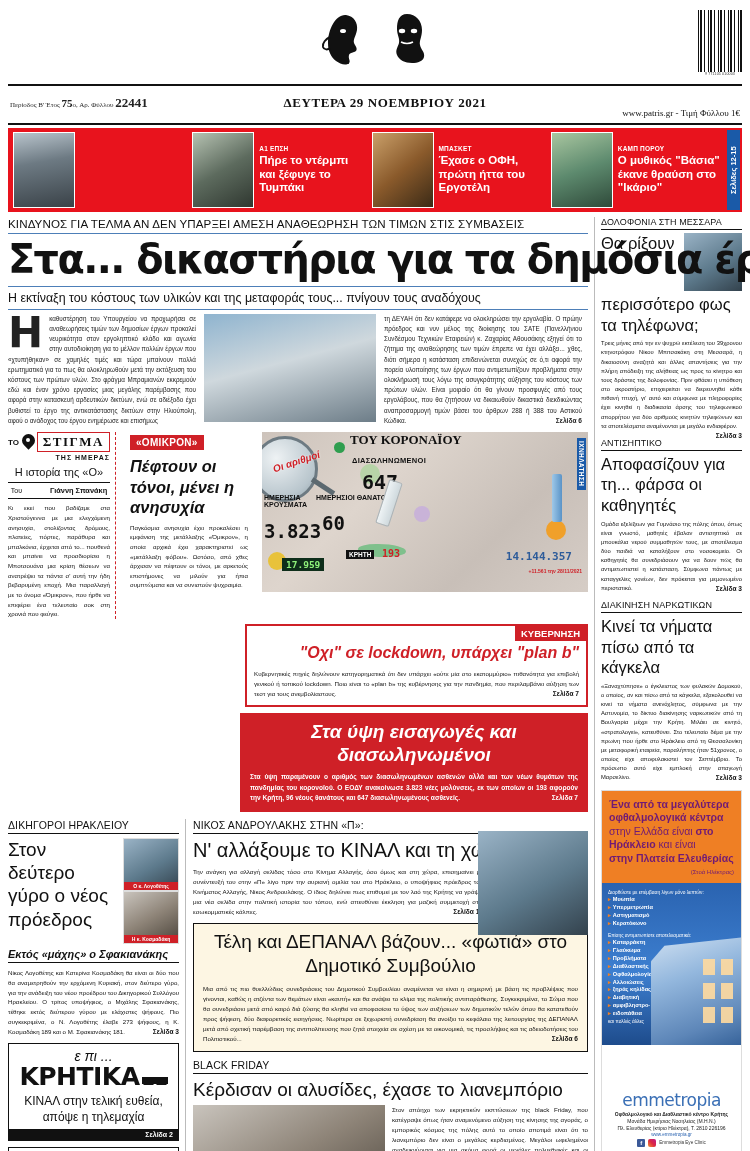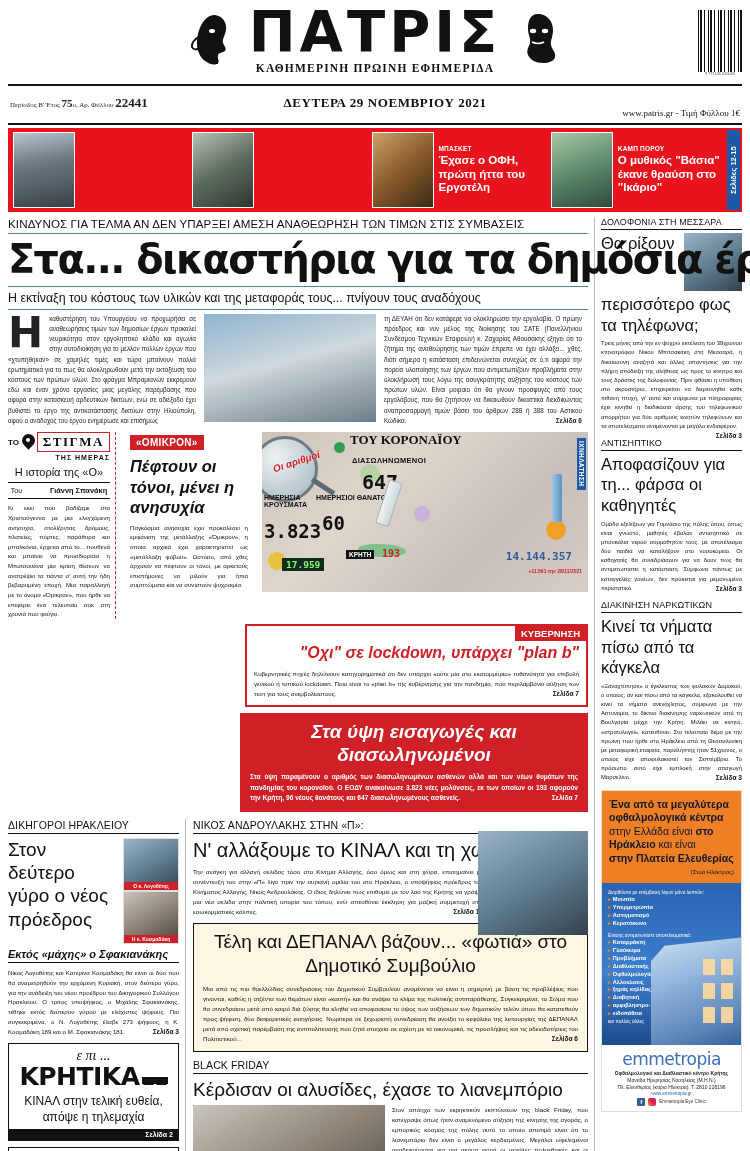--- a/index.html
+++ b/index.html
@@ -165,21 +165,21 @@
   .sec-rule { border-top:1px solid #111; margin:2px 0 4px; }
   .sec-head { font-size:19px; line-height:1.22; }
   .law-wrap { display:flex; gap:5px; }
   .law-photos { width:56px; flex:0 0 56px; }
   .law-ph { width:56px; height:53px; position:relative; border:1px solid #ddd; }
   .law-cap { position:absolute; left:0; right:0; bottom:0; background:#cf2027; color:#fff; font-size:5px; font-weight:bold; text-align:center; padding:1px 0;}
   .law-sub { font-style:italic; font-weight:bold; font-size:11px; margin-top:4px; }
   .law-text { font-size:6.1px; line-height:1.6; text-align:justify; margin-top:5px;}
 
   .ad-kritika { border:1.5px solid #111; margin-top:7px; padding:4px 5px 0; }
-  .ek-line { text-align:center; font-family:Liberation Serif, serif; font-style:italic; font-size:14px; }
+  .ek-line { text-align:center; font-family:Liberation Sans, sans-serif; font-style:italic; font-size:14px; }
   .kritika-word { text-align:center; font-family:"DejaVu Sans", sans-serif; font-weight:bold; font-size:25px; letter-spacing:-0.5px; line-height:1; position:relative;}
   .mustache { display:inline-block; width:26px; height:10px; margin-left:2px; vertical-align:-2px;
     background:radial-gradient(ellipse at 25% 30%,#111 48%,transparent 50%),radial-gradient(ellipse at 75% 30%,#111 48%,transparent 50%);}
   .kr-text { text-align:center; font-size:12px; line-height:1.3; margin:5px 0 4px;}
   .kr-foot { background:#111; color:#fff; font-size:7px; font-weight:bold; text-align:right; padding:2px 5px; margin:0 -5px;}
 
   .ad-house { border:1px solid #111; margin-top:6px; padding:4px 6px 5px; position:relative; overflow:hidden; height:86px;}
   .hs-title { font-family:"DejaVu Sans", sans-serif; font-weight:bold; font-size:25px; color:#e8131d; letter-spacing:-1px; line-height:1;}
 
   
@@ -199,33 +199,33 @@
 
   
   .rc-kicker { font-size:9px; letter-spacing:0.1px;}
   .rc-rule { border-top:1px solid #111; margin:2px 0 3px;}
   .rc-head { font-size:16.5px; line-height:1.25;}
   .rc-text { font-size:5.8px; line-height:1.58; text-align:justify; margin-top:4px;}
   .rc-photo { float:right; width:58px; height:58px; margin:0 0 3px 4px;}
   .rc-block { margin-bottom:7px;}
 
   .eye-ad { margin-top:4px; border:1px solid #ddd; }
-  .eye-top { background:#ef7f24; color:#0f172a; padding:7px 7px 8px;}
+  .eye-top { background:#ef7f24; color:#701a75; padding:7px 7px 8px;}
   .eye-l1 { font-weight:bold; font-size:10.5px; line-height:1.3;}
   .eye-l2 { font-size:10.5px; line-height:1.3;}
   .eye-small { font-size:6px; text-align:right; margin-top:3px;}
   .eye-body { background:linear-gradient(180deg,#2a63b0,#3d7fd0 55%,#1e4c8c); color:#fff; padding:6px 6px 0; position:relative; height:162px; overflow:hidden;}
   .eye-intro{font-size:4.8px;line-height:1.5;}
   .eye-li{font-size:5.6px;font-weight:bold;line-height:1.42;}
   .eye-li:before{content:"\25B8";color:#ef7f24;margin-right:2px;}
   .eye-build{position:absolute;right:-6px;bottom:-4px;width:96px;height:112px;
      background:linear-gradient(160deg,#cfe0f2 0%,#93b7dd 35%,#5d86b8 75%,#2f5c94 100%);
      clip-path:polygon(14% 8%,100% 0%,100% 100%,0% 100%,0% 22%);}
   .eye-win{position:absolute;background:#fdd9a0;opacity:.92;}
-  .eye-foot{background:#fff;padding:4px 5px 5px;text-align:center;}
+  .eye-foot{background:#fff;padding:21px 5px 5px;text-align:center;margin-top:24px;}
   .emm{font-family:"DejaVu Sans",sans-serif;font-size:17px;color:#3a6fb5;letter-spacing:-0.5px;}
   .emm-l1{font-size:5px;font-weight:bold;color:#222;margin-top:1px;}
   .emm-l2{font-size:5px;color:#222;margin-top:1px;}
   .emm-l3{font-size:4.6px;color:#2a63b0;margin-top:1px;}
   .emm-soc{display:flex;align-items:center;justify-content:center;gap:3px;margin-top:2px;font-size:4.6px;color:#333;}
   .fb{width:8px;height:8px;background:#3b5998;color:#fff;font-size:6px;font-weight:bold;text-align:center;line-height:8px;border-radius:1px;}
   .ig{width:8px;height:8px;background:linear-gradient(45deg,#f09433,#dc2743,#bc1888);border-radius:2px;}
 </style>
 </head>
 <body>
@@ -233,24 +233,20 @@
 <div class="page">
 
   <div class="masthead">
     <div class="masthead-inner">
       <svg class="face" viewBox="0 0 54 58">
         <path d="M30 4c8 1 12 8 11 15-1 6-4 9-3 13 1 3 4 5 2 8-2 2-6 1-7 4-1 4 2 6 0 8-3 3-9 1-13-2-5-4-8-10-8-18C12 18 20 3 30 4z" fill="#111"></path>
         <path d="M14 26c-4 2-8 6-7 10 1 3 5 3 7 1" fill="none" stroke="#111" stroke-width="2"></path>
         <ellipse cx="27" cy="20" rx="3" ry="2" fill="#fff"></ellipse>
         <path d="M20 44c3 4 8 7 13 8" stroke="#111" stroke-width="2" fill="none"></path>
       </svg>
-      <div class="logo-wrap">
-        <div class="logo-text">ΠΑΤΡΙΣ</div>
-        <div class="logo-sub">ΚΑΘΗΜΕΡΙΝΗ ΠΡΩΙΝΗ ΕΦΗΜΕΡΙΔΑ</div>
-      </div>
       <svg class="face" viewBox="0 0 54 58">
         <path d="M27 3c9 0 15 7 15 16 0 7-3 11-2 15 1 5 5 7 4 12-1 4-6 6-12 6-7 0-13-3-15-8-2-5 1-8 2-12 1-5-2-8-2-14C17 10 19 3 27 3z" fill="#111"></path>
         <ellipse cx="22" cy="20" rx="3.2" ry="2.2" fill="#fff"></ellipse>
         <ellipse cx="34" cy="20" rx="3.2" ry="2.2" fill="#fff"></ellipse>
         <path d="M21 31c4 2 8 2 12 0" stroke="#fff" stroke-width="1.6" fill="none"></path>
       </svg>
     </div>
     <div class="barcode"></div>
     <div class="barcode-txt">9 771105 010003</div>
   </div>
@@ -266,20 +262,24 @@
     <div class="dl-right">www.patris.gr - Τιμή Φύλλου 1€</div>
   </div>
   <div class="rule-thick"></div>
 
   <div class="sports-strip">
     <div class="sp-cell">
       <div class="sp-photo ph1"></div>
     </div>
     <div class="sp-cell">
       <div class="sp-photo ph3"></div>
+      <div class="sp-txt">
+        <div class="sp-kicker">Α1 ΕΠΣΗ</div>
+        <div class="sp-head">Πήρε το ντέρμπι και ξέφυγε το Τυμπάκι</div>
+      </div>
     </div>
     <div class="sp-cell">
       <div class="sp-photo ph4"></div>
       <div class="sp-txt">
         <div class="sp-kicker">ΜΠΑΣΚΕΤ</div>
         <div class="sp-head">Έχασε ο ΟΦΗ, πρώτη ήττα του Εργοτέλη</div>
       </div>
     </div>
     <div class="sp-cell">
       <div class="sp-photo ph5"></div>

